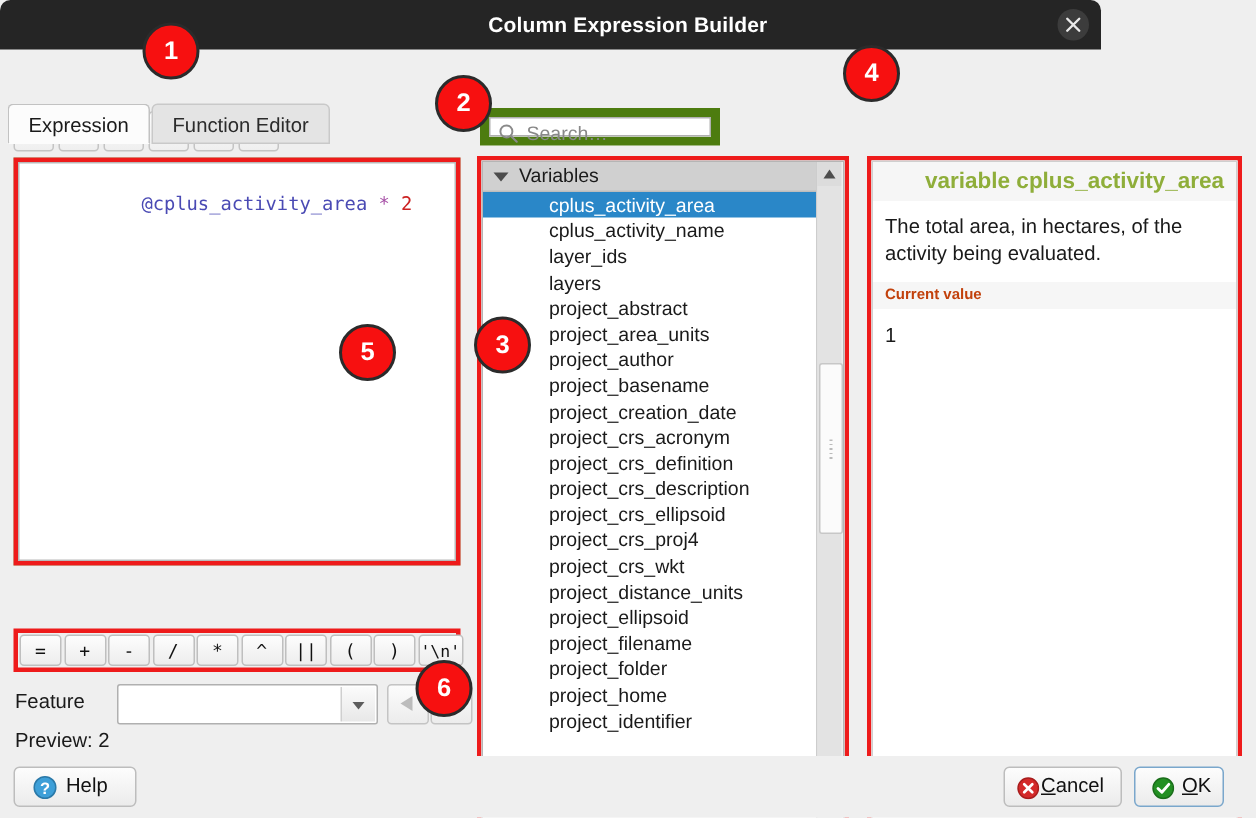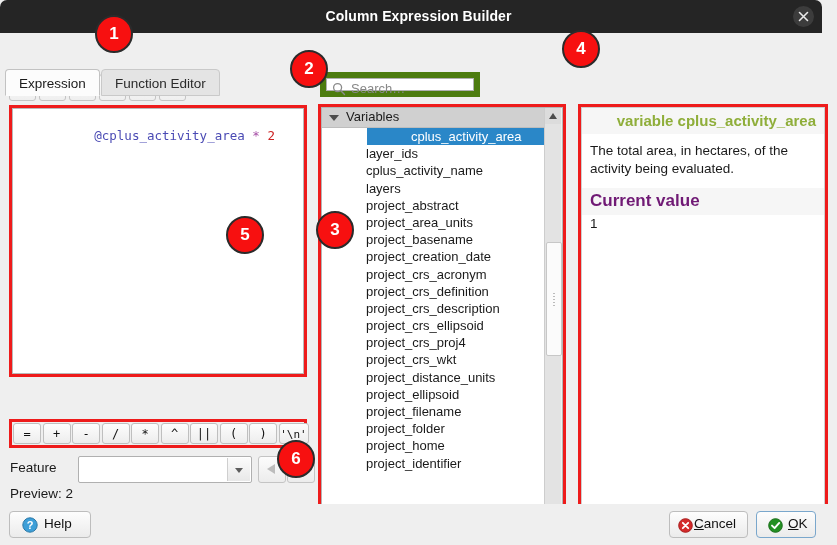--- a/index.html
+++ b/index.html
@@ -13,21 +13,21 @@
   .window {
     position: relative;
     width: 837px; height: 545px;
     background: #efefef;
     overflow: hidden;
   }
 
   
   .titlebar {
     position: absolute; left: 0; top: 0;
-    width: 822px; height: 33px;
+    width: 734px; height: 33px;
     background: #252525;
     border-top-left-radius: 7px;
     border-top-right-radius: 7px;
   }
   .titlebar-text {
     position: absolute; left: 0; top: 0;
     width: 837px; height: 33px;
     line-height: 33px;
     text-align: center;
     color: #ffffff;
@@ -247,21 +247,20 @@
     line-height: 17.2px;
     padding-left: 44px;
     font-size: 13px;
     color: #1a1a1a;
     white-space: nowrap;
     cursor: pointer;
   }
   .tree-item.selected {
     background: #2a87c8;
     color: #ffffff;
-    margin-left: 45px;
   }
   .tree-scroll {
     position: absolute; right: 0; top: 0;
     width: 17px; bottom: 0;
     background: #efefef;
     border-left: 1px solid #cdcdcd;
   }
   .sb-arrow {
     position: absolute; left: 0;
     width: 16px; height: 16px;
@@ -360,22 +359,22 @@
     font-size: 13.5px;
     color: #1a1a1a;
     line-height: 18px;
   }
   .help-h2 {
     position: absolute; left: 0; top: 80px;
     width: 100%;
     box-sizing: border-box;
     padding: 3px 8px 4px 8px;
     background: #f6f6f6;
-    color: #701a75;
-    font-size: 17px;
+    color: #c2410c;
+    font-size: 10px;
     font-weight: bold;
   }
   .help-value {
     position: absolute; left: 8px; top: 108px;
     font-size: 13.5px; color: #1a1a1a;
   }
 
   
   .footer {
     position: absolute; left: 0; top: 504px;
@@ -551,25 +550,26 @@
     <div class="showhelp-btn">Show Help</div>
 
     <div class="tree-wrap">
       <div class="tree-inner">
         <div class="tree-header">
           <span class="twisty"></span>
           <span>Variables</span>
         </div>
         <div class="tree-list">
             <div class="tree-item selected">cplus_activity_area</div>
+            <div class="tree-item">cplus_activity_name</div>
             <div class="tree-item">layer_ids</div>
-            <div class="tree-item">cplus_activity_name</div>
             <div class="tree-item">layers</div>
             <div class="tree-item">project_abstract</div>
             <div class="tree-item">project_area_units</div>
+            <div class="tree-item">project_author</div>
             <div class="tree-item">project_basename</div>
             <div class="tree-item">project_creation_date</div>
             <div class="tree-item">project_crs_acronym</div>
             <div class="tree-item">project_crs_definition</div>
             <div class="tree-item">project_crs_description</div>
             <div class="tree-item">project_crs_ellipsoid</div>
             <div class="tree-item">project_crs_proj4</div>
             <div class="tree-item">project_crs_wkt</div>
             <div class="tree-item">project_distance_units</div>
             <div class="tree-item">project_ellipsoid</div>

